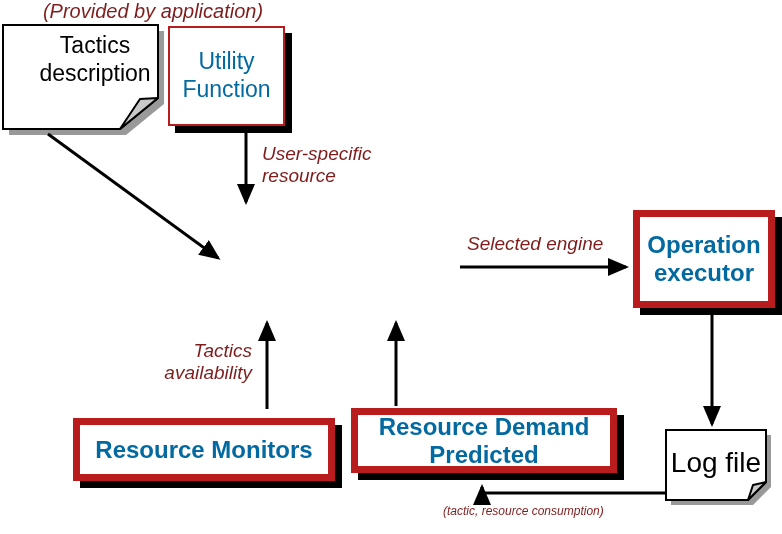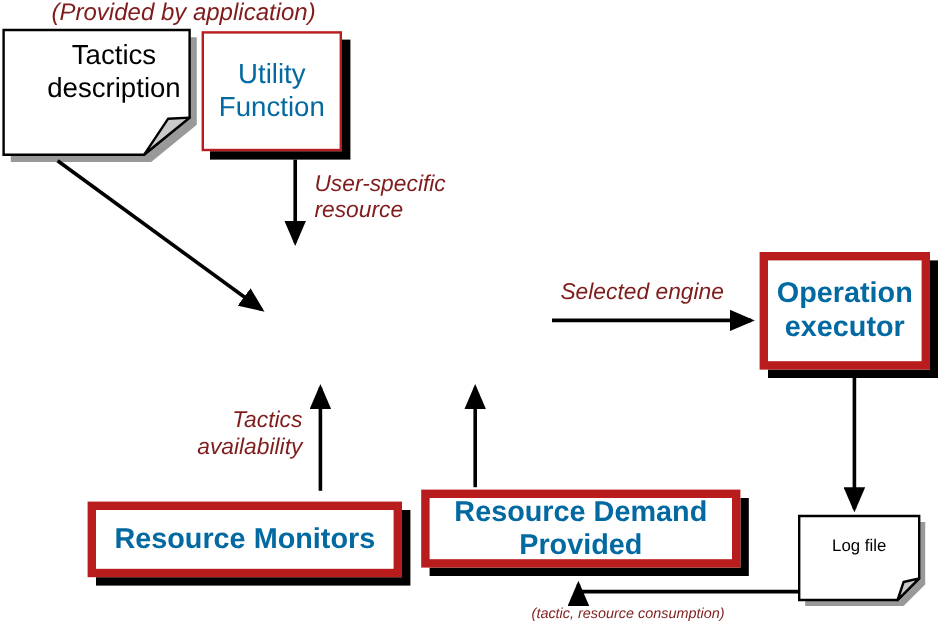--- a/index.html
+++ b/index.html
@@ -57,21 +57,21 @@
 
   
   .utility-function          { left: 168px; top: 26px;  width: 117px; height: 100px; }
   .tactics-selection-engine  { left: 227px; top: 210px; width: 231px; height: 98px; }
   .operation-executor        { left: 633px; top: 210px; width: 142px; height: 98px; }
   .resource-monitors         { left: 73px;  top: 418px; width: 262px; height: 63px; }
   .resource-demand-predictor { left: 351px; top: 408px; width: 266px; height: 65px; }
 
   
   .tactics-description-label { left: 3px;   top: 32px;  width: 184px; }
-  .log-file-label            { left: 668px; top: 446px; width: 96px; font-size: 14px; }
+  .log-file-label            { left: 668px; top: 446px; width: 96px; font-size: 28px; }
 
   
   .provided-by-application   { left: 14px;  top: 0px;   width: 278px; text-align: center; font-size: 20px; }
   .user-specific-knowledge   { left: 262px; top: 143px; }
   .selected-tactic           { left: 467px; top: 233px; }
   .resource-availability     { left: 138px; top: 340px; width: 114px; text-align: right; }
   .predicted-resource-usage  { left: 407px; top: 340px; }
   .tactic-resource-consumption { left: 443px; top: 505px; font-size: 12px; }
 </style>
 </head>
@@ -112,21 +112,21 @@
   <div class="note-label tactics-description-label">Tactics
 description</div>
   <div class="note-label log-file-label">Log file</div>
 
   <div class="box plain utility-function">Utility
 Function</div>
   <div class="box operation-executor">Operation
 executor</div>
   <div class="box resource-monitors">Resource Monitors</div>
   <div class="box resource-demand-predictor">Resource Demand
-Provided</div>
+Predicted</div>
 
   <div class="edge-label provided-by-application">(Provided by application)</div>
   <div class="edge-label user-specific-knowledge">User-specific
 resource</div>
   <div class="edge-label selected-tactic">Selected engine</div>
   <div class="edge-label resource-availability">Tactics
 availability</div>
   <div class="edge-label tactic-resource-consumption">(tactic, resource consumption)</div>
 </div>
 

